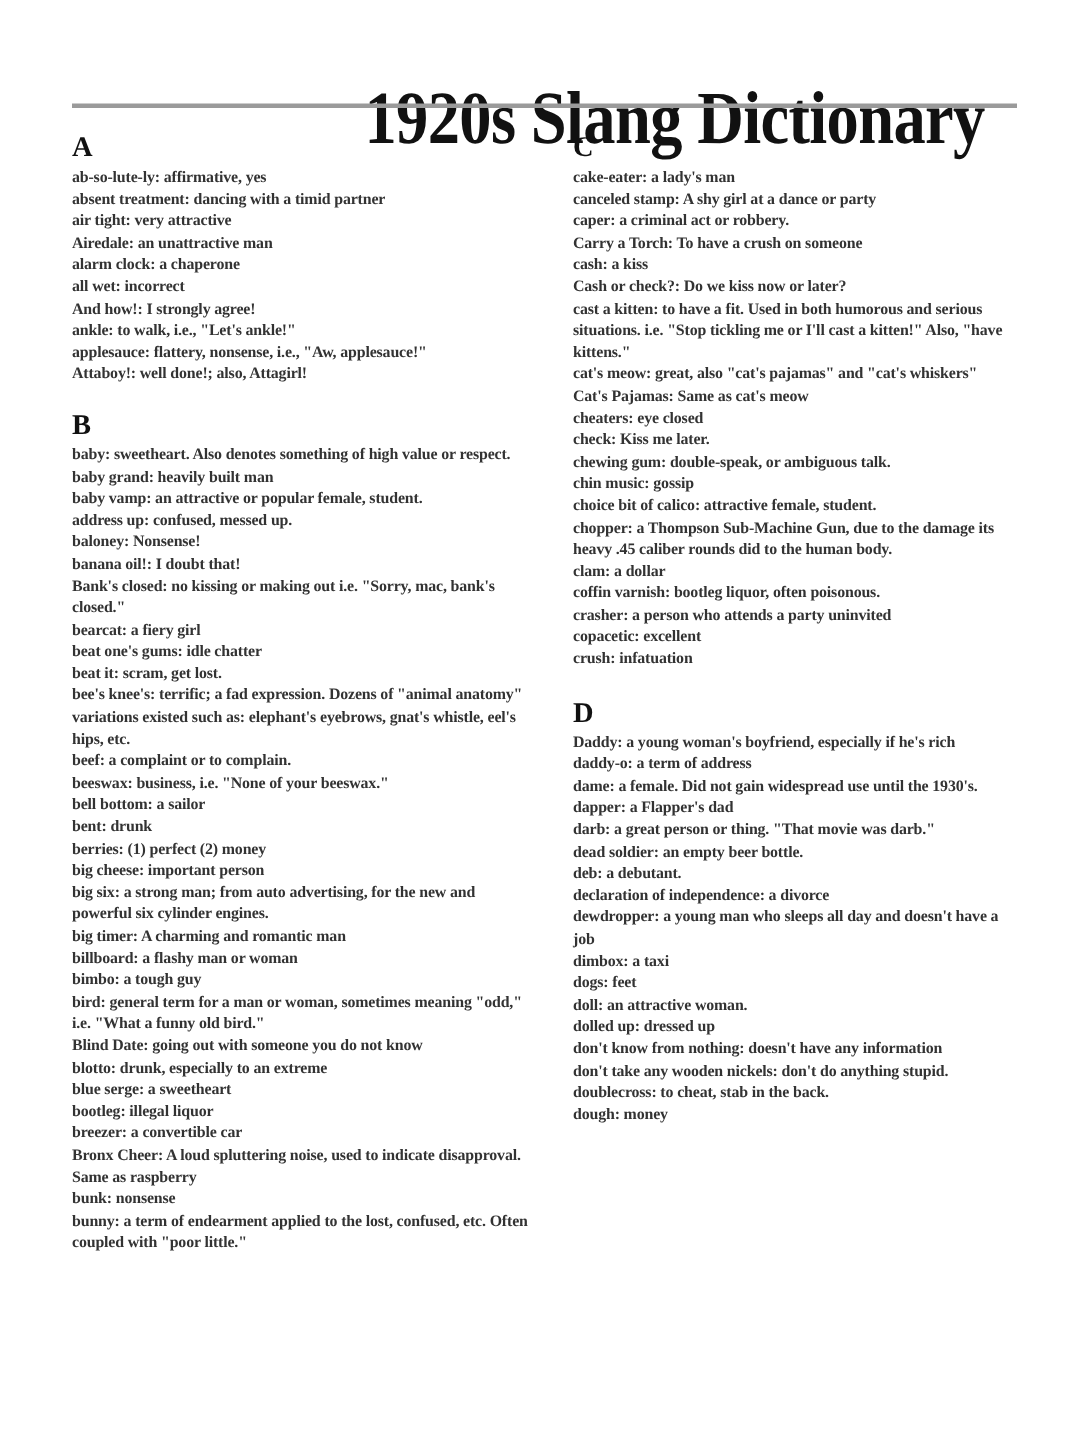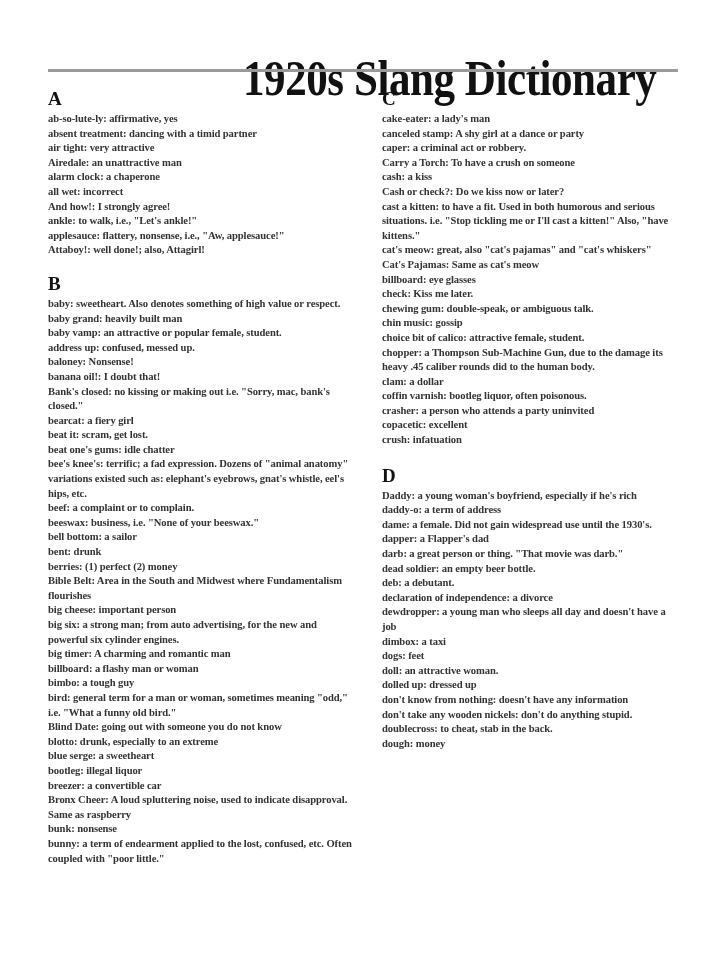--- a/index.html
+++ b/index.html
@@ -91,29 +91,28 @@
     <h2 class="section-heading">B</h2>
     <ul class="entries">
         <li class="entry">baby: sweetheart. Also denotes something of high value or respect.</li>
         <li class="entry">baby grand: heavily built man</li>
         <li class="entry">baby vamp: an attractive or popular female, student.</li>
         <li class="entry">address up: confused, messed up.</li>
         <li class="entry">baloney: Nonsense!</li>
         <li class="entry">banana oil!: I doubt that!</li>
         <li class="entry">Bank's closed: no kissing or making out i.e. "Sorry, mac, bank's closed."</li>
         <li class="entry">bearcat: a fiery girl</li>
+        <li class="entry">beat one's gums: idle chatter</li>
         <li class="entry">beat it: scram, get lost.</li>
-        <li class="entry">beat one's gums: idle chatter</li>
         <li class="entry">bee's knee's: terrific; a fad expression. Dozens of "animal anatomy" variations existed such as: elephant's eyebrows, gnat's whistle, eel's hips, etc.</li>
         <li class="entry">beef: a complaint or to complain.</li>
         <li class="entry">beeswax: business, i.e. "None of your beeswax."</li>
         <li class="entry">bell bottom: a sailor</li>
         <li class="entry">bent: drunk</li>
         <li class="entry">berries: (1) perfect (2) money</li>
-        <li class="entry">Bible Belt: Area in the South and Midwest where Fundamentalism flourishes</li>
         <li class="entry">big cheese: important person</li>
         <li class="entry">big six: a strong man; from auto advertising, for the new and powerful six cylinder engines.</li>
         <li class="entry">big timer: A charming and romantic man</li>
         <li class="entry">billboard: a flashy man or woman</li>
         <li class="entry">bimbo: a tough guy</li>
         <li class="entry">bird: general term for a man or woman, sometimes meaning "odd," i.e. "What a funny old bird."</li>
         <li class="entry">Blind Date: going out with someone you do not know</li>
         <li class="entry">blotto: drunk, especially to an extreme</li>
         <li class="entry">blue serge: a sweetheart</li>
         <li class="entry">bootleg: illegal liquor</li>
@@ -131,21 +130,21 @@
     <ul class="entries">
         <li class="entry">cake-eater: a lady's man</li>
         <li class="entry">canceled stamp: A shy girl at a dance or party</li>
         <li class="entry">caper: a criminal act or robbery.</li>
         <li class="entry">Carry a Torch: To have a crush on someone</li>
         <li class="entry">cash: a kiss</li>
         <li class="entry">Cash or check?: Do we kiss now or later?</li>
         <li class="entry">cast a kitten: to have a fit. Used in both humorous and serious situations. i.e. "Stop tickling me or I'll cast a kitten!" Also, "have kittens."</li>
         <li class="entry">cat's meow: great, also "cat's pajamas" and "cat's whiskers"</li>
         <li class="entry">Cat's Pajamas: Same as cat's meow</li>
-        <li class="entry">billboard: eye glasses</li>
+        <li class="entry">cheaters: eye closed</li>
         <li class="entry">check: Kiss me later.</li>
         <li class="entry">chewing gum: double-speak, or ambiguous talk.</li>
         <li class="entry">chin music: gossip</li>
         <li class="entry">choice bit of calico: attractive female, student.</li>
         <li class="entry">chopper: a Thompson Sub-Machine Gun, due to the damage its heavy .45 caliber rounds did to the human body.</li>
         <li class="entry">clam: a dollar</li>
         <li class="entry">coffin varnish: bootleg liquor, often poisonous.</li>
         <li class="entry">crasher: a person who attends a party uninvited</li>
         <li class="entry">copacetic: excellent</li>
         <li class="entry">crush: infatuation</li>

